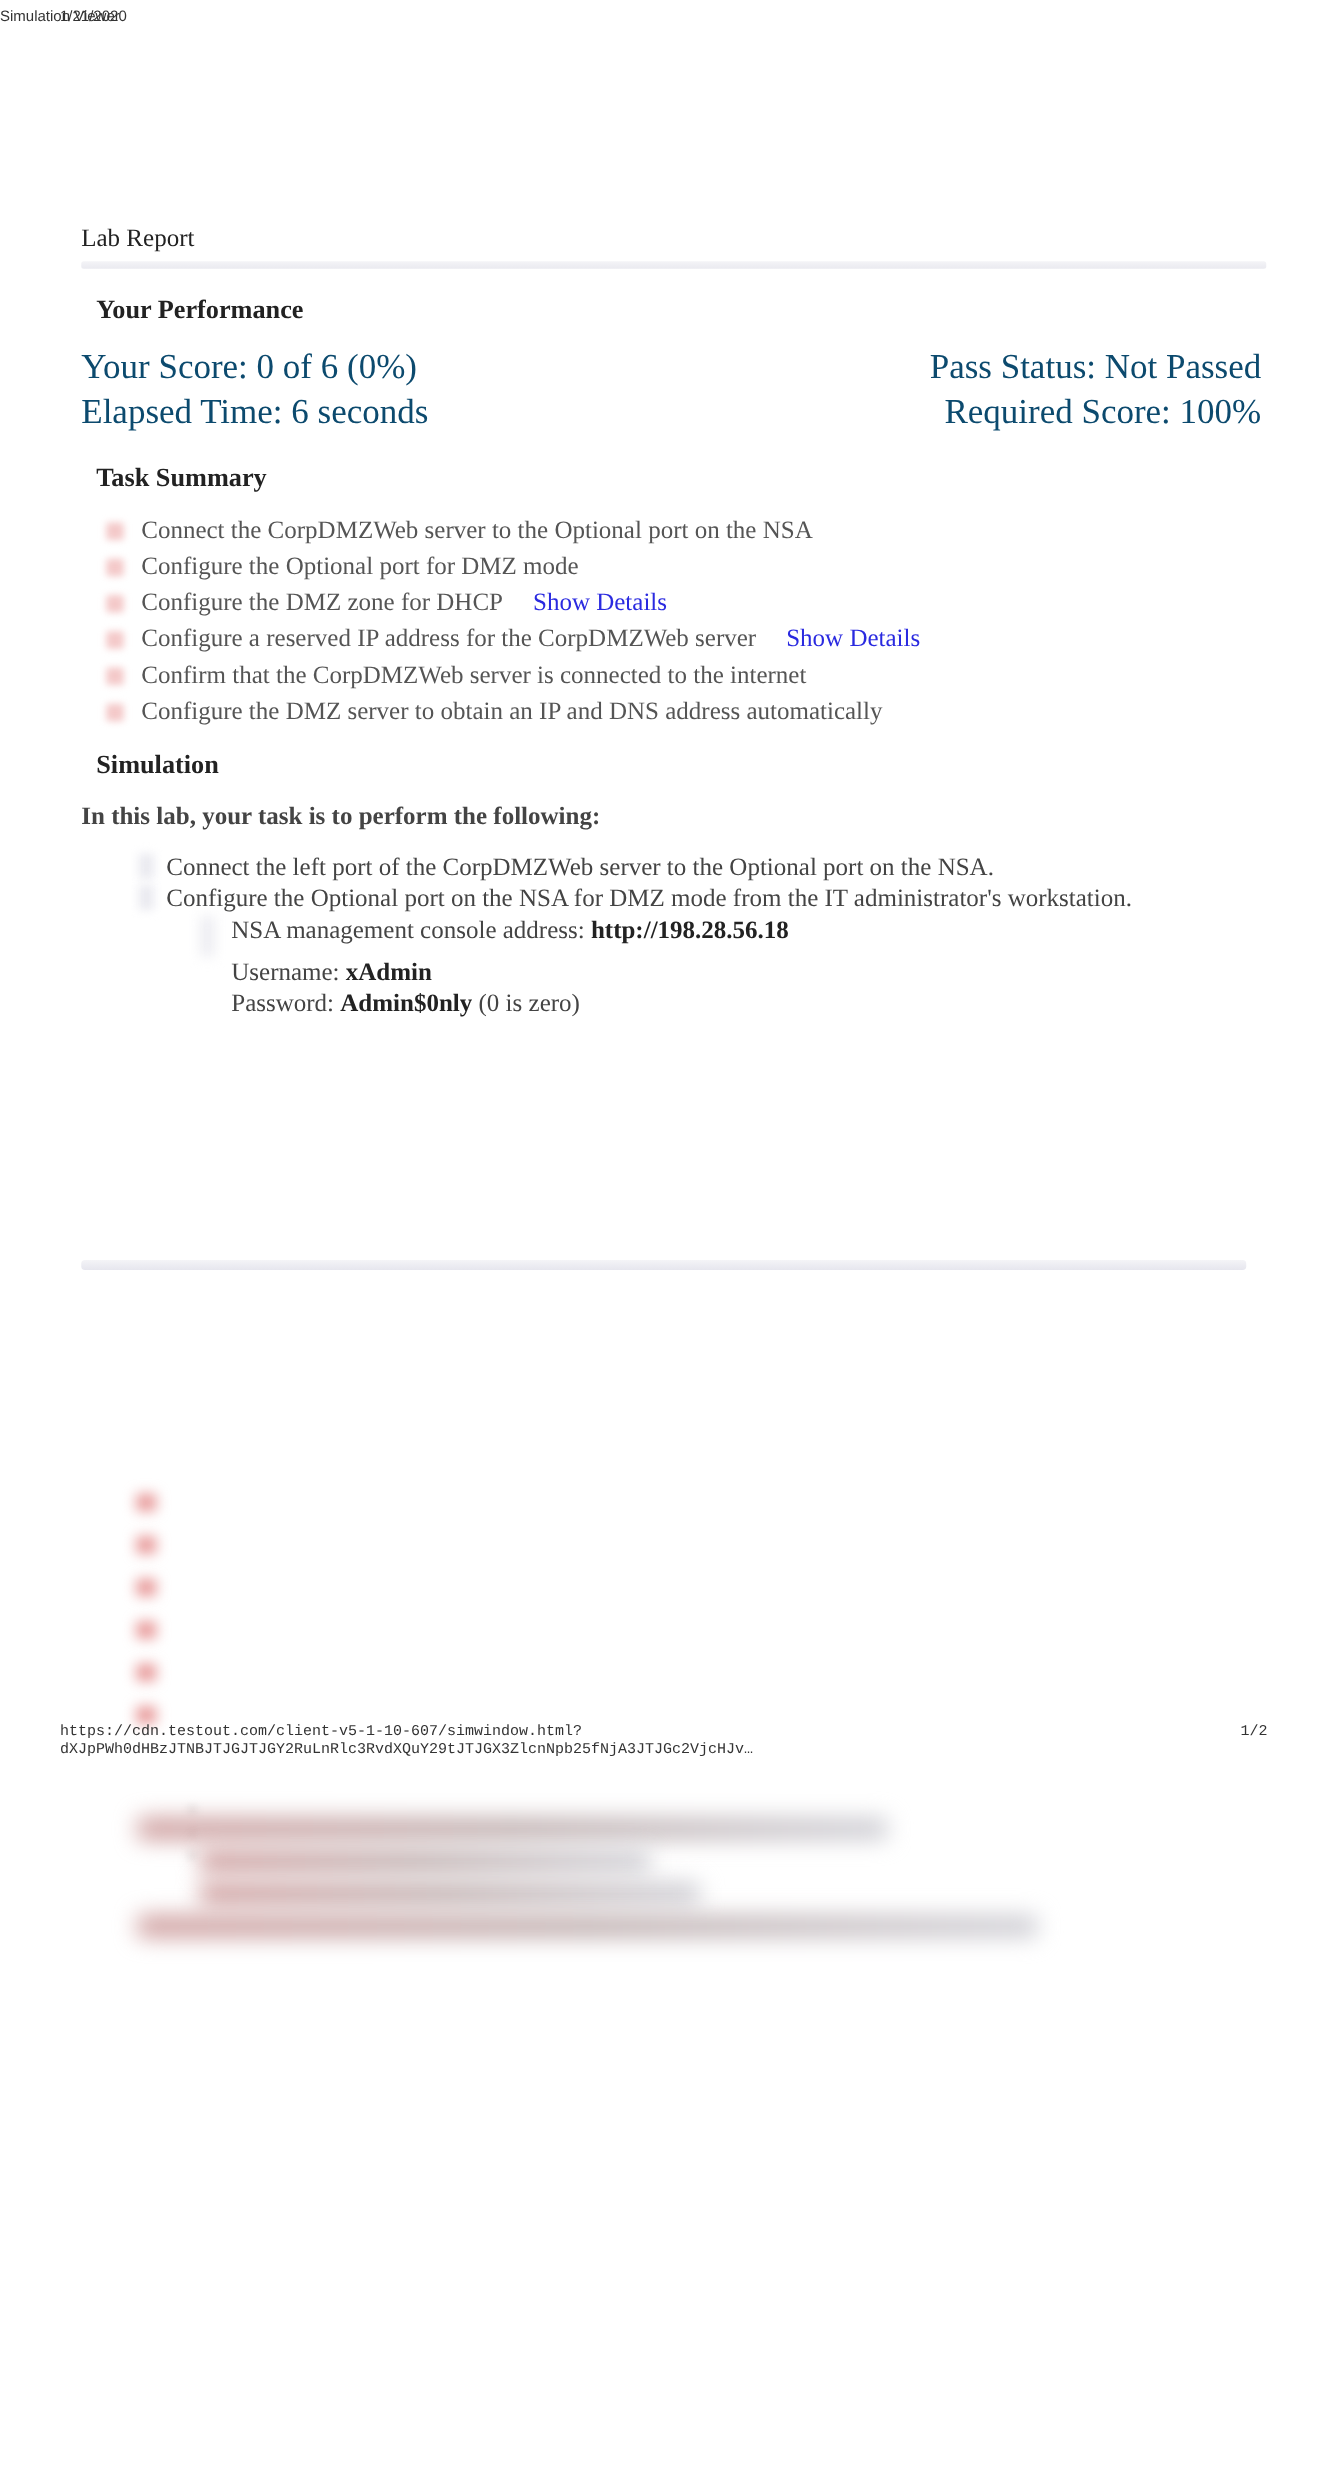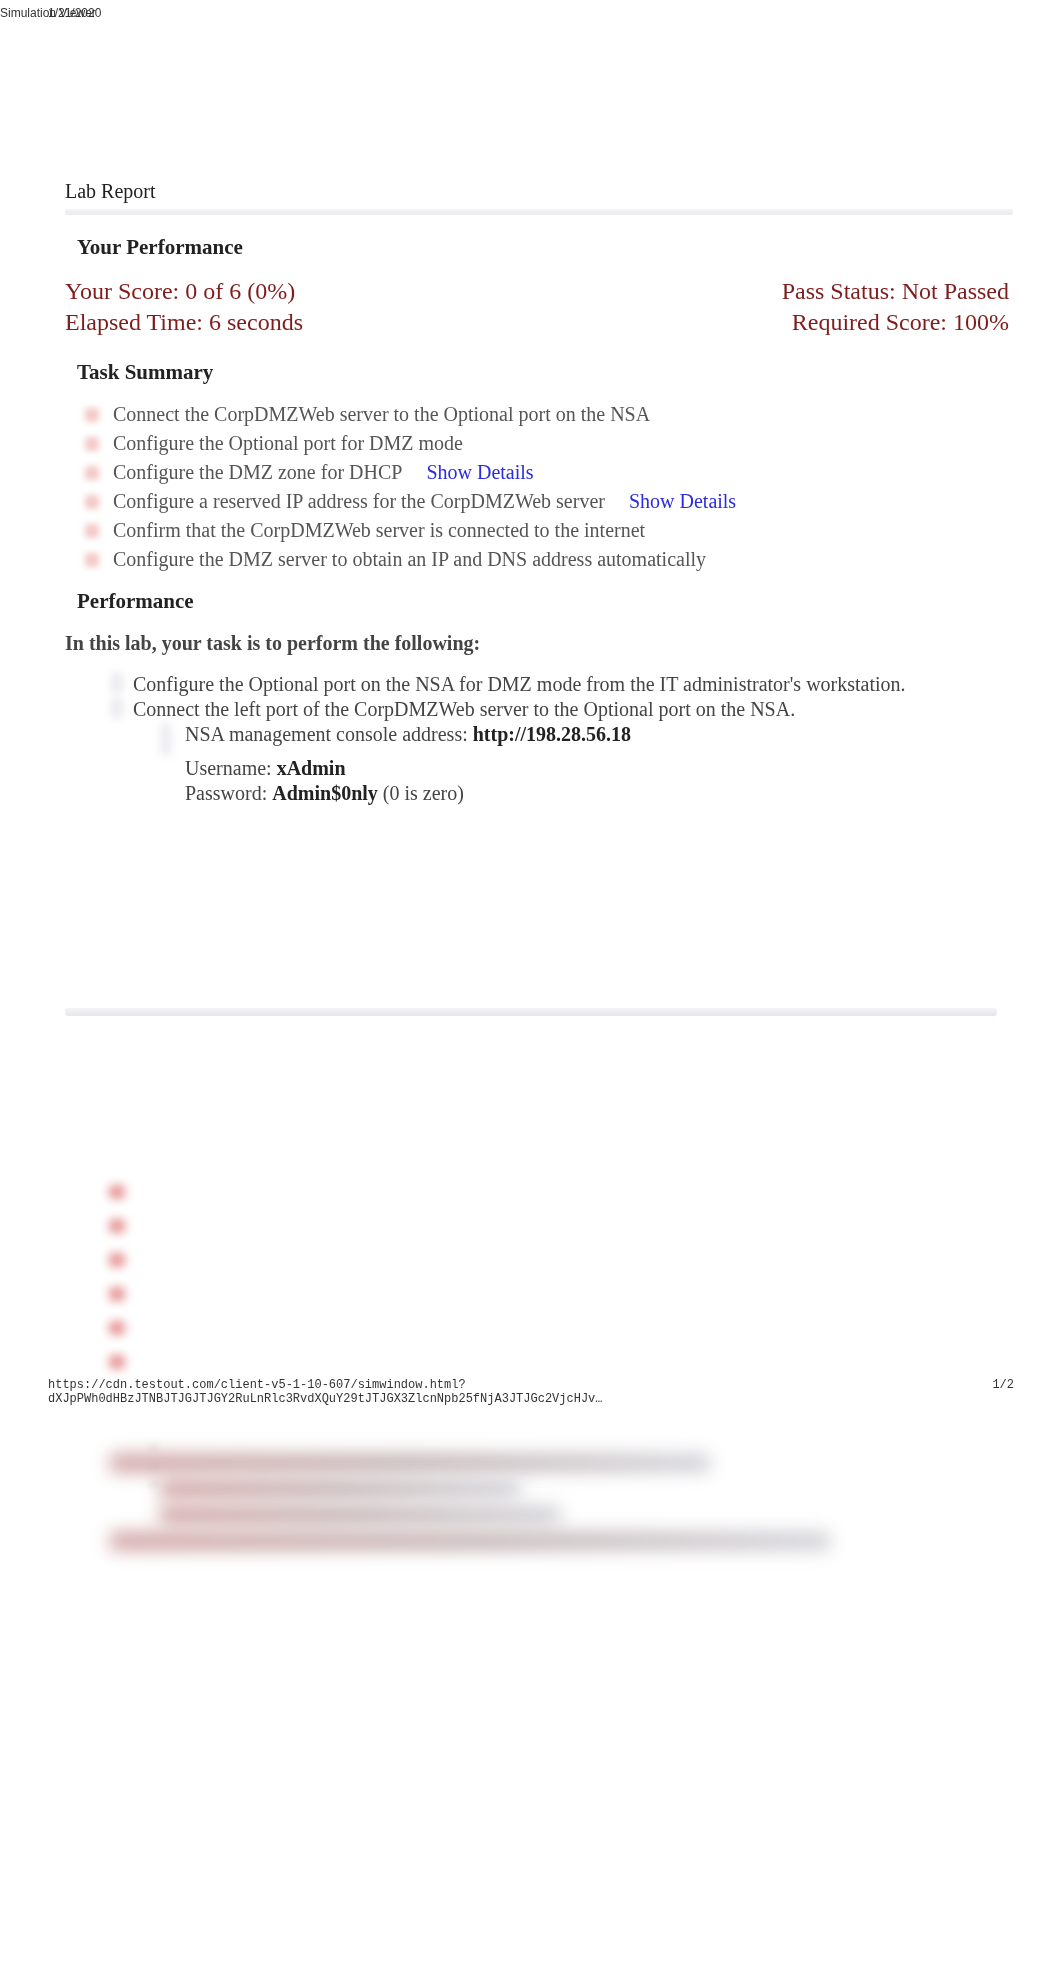--- a/index.html
+++ b/index.html
@@ -50,22 +50,22 @@
   }
   .section-h {
     font-size: 21px;
     font-weight: bold;
     color: #222;
     margin: 10px 0 18px 12px;
   }
   .score-row {
     display: flex;
     justify-content: space-between;
-    font-size: 24px;
-    color: #7f1d1d;
+    font-size: 28px;
+    color: #0c4a6e;
     margin-bottom: 4px;
     padding: 0 4px 0 0;
   }
   .task-list {
     margin-left: 20px;
   }
   .task-item {
     display: flex;
     align-items: center;
     font-size: 20px;
@@ -227,31 +227,31 @@
       <div class="task-item">
         <div class="red-dot"></div>
         <span>Confirm that the CorpDMZWeb server is connected to the internet</span>
       </div>
       <div class="task-item">
         <div class="red-dot"></div>
         <span>Configure the DMZ server to obtain an IP and DNS address automatically</span>
       </div>
     </div>
 
-    <div class="section-h" style="margin-top:18px">Performance</div>
+    <div class="section-h" style="margin-top:18px">Simulation</div>
     <div class="explain-body">In this lab, your task is to perform the following:</div>
 
     <div class="sub-list">
       <div class="sub-row">
         <div class="bullet-blur"></div>
-        <span>Configure the Optional port on the NSA for DMZ mode from the IT administrator's workstation.</span>
+        <span>Connect the left port of the CorpDMZWeb server to the Optional port on the NSA.</span>
       </div>
       <div class="sub-row">
         <div class="bullet-blur"></div>
-        <span>Connect the left port of the CorpDMZWeb server to the Optional port on the NSA.</span>
+        <span>Configure the Optional port on the NSA for DMZ mode from the IT administrator's workstation.</span>
       </div>
     </div>
 
     <div class="sub-sub">
       <div class="sub-row">
         <div class="bullet-blur"></div>
         <span>
           <span>NSA management console address: </span><b>http://198.28.56.18</b>
         </span>
       </div>

